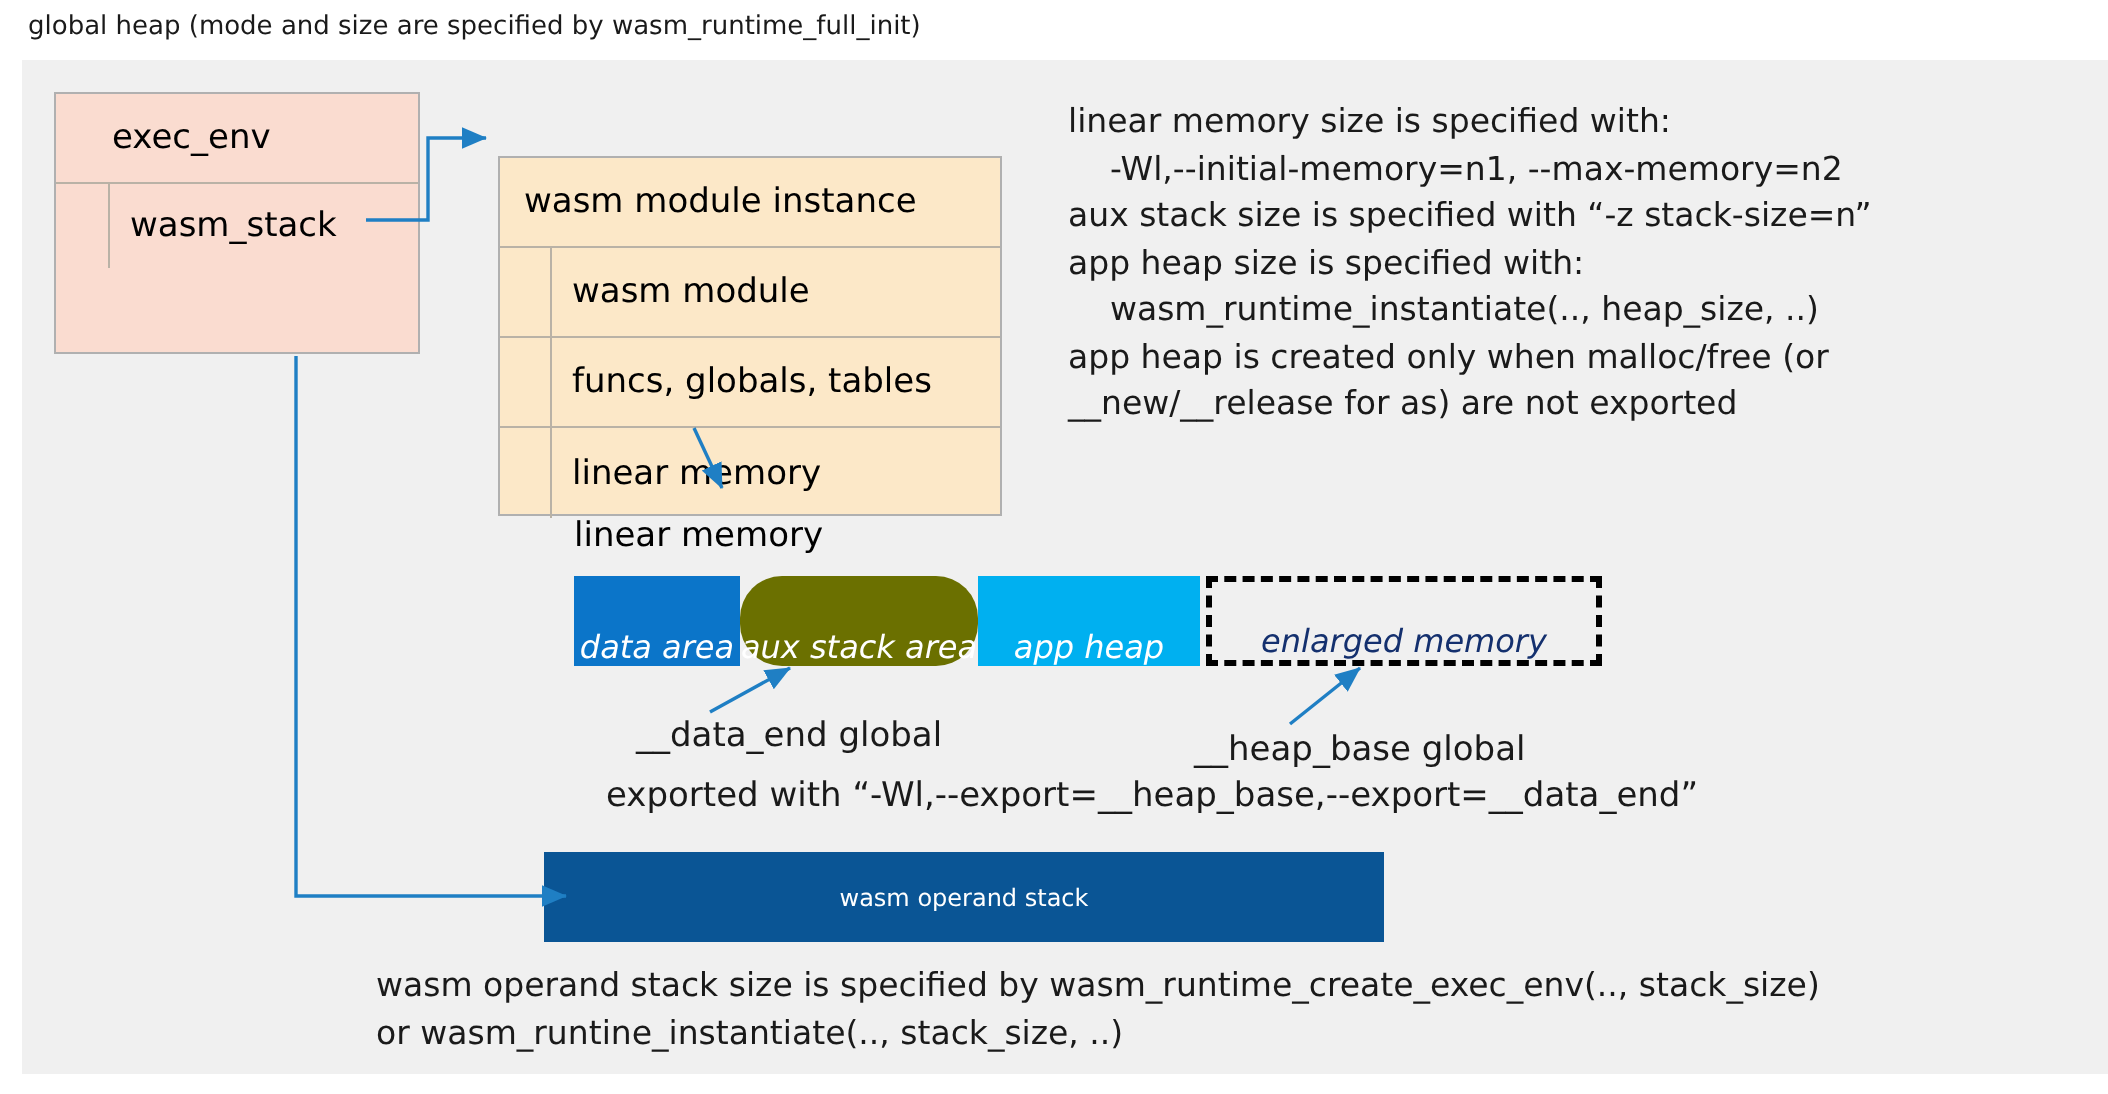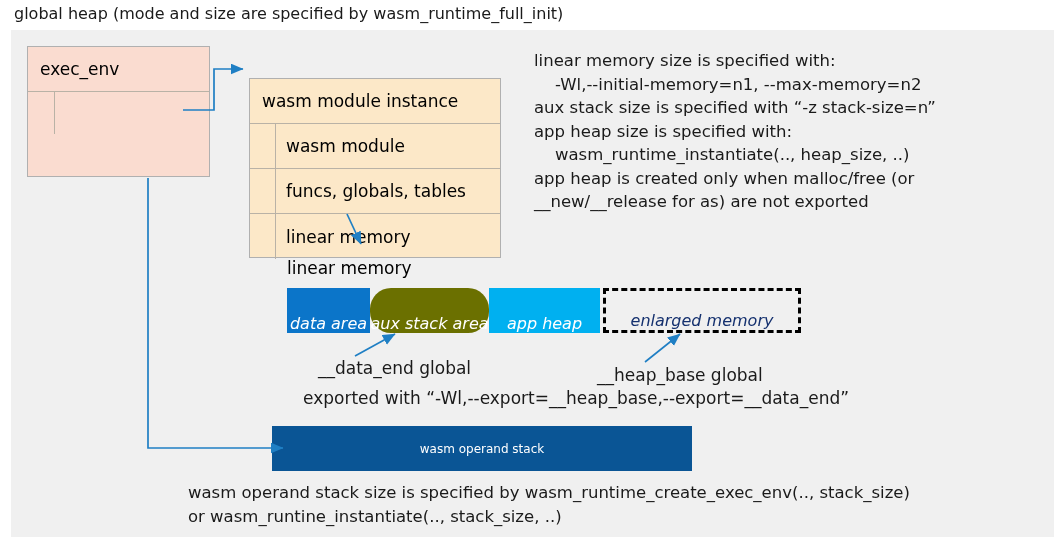--- a/index.html
+++ b/index.html
@@ -14,21 +14,21 @@
     overflow: hidden;
     font-family: "DejaVu Sans", "Liberation Sans", sans-serif;
     color: #000000;
   }
 
   
   #title {
     position: absolute;
     left: 14px;
     top: 4px;
-    font-size: 16px;
+    font-size: 13px;
     line-height: 20px;
     white-space: nowrap;
     color: #1a1a1a;
   }
 
   
   #panel {
     position: absolute;
     left: 11px;
     top: 30px;
@@ -65,21 +65,21 @@
   }
 
   
   #exec-env {
     left: 27px; top: 46px; width: 183px; height: 131px;
     background: #fadcd0;
   }
   #exec-env .row.head { height: 45px; }
   #exec-env .row.sub  { height: 42px; }
   #exec-env .gutter   { width: 27px; }
-  #exec-env .row.head .cell { padding-left: 12px; }
+  #exec-env .row.head .cell { padding-left: 28px; }
 
   
   #module-inst-box {
     left: 249px; top: 46px; width: 252px; height: 180px;
     background: #fce8c8;
   }
   #module-inst-box .row.head { height: 45px; }
   #module-inst-box .row.sub  { height: 45px; justify-content: center; }
   #module-inst-box .gutter   { width: 26px; }
   #module-inst-box .row.head .cell { padding-left: 12px; }
@@ -177,20 +177,21 @@
 <div id="title">global heap (mode and size are specified by wasm_runtime_full_init)</div>
 
 <div id="panel" style="background: rgb(240, 240, 240);"></div>
 
 <div class="struct" id="exec-env" style="background: rgb(250, 220, 208);">
   <div class="row head">
     <div class="cell">exec_env</div>
   </div>
   <div class="row sub">
     <div class="gutter"></div>
+    <div class="cell">wasm_stack</div>
   </div>
 </div>
 
 <div class="struct" id="module-inst-box" style="background: rgb(252, 232, 200); margin-top: 32px;">
   <div class="row head">
     <div class="cell">wasm module instance</div>
   </div>
   <div class="row sub">
     <div class="gutter"></div>
     <div class="cell">wasm module</div>

